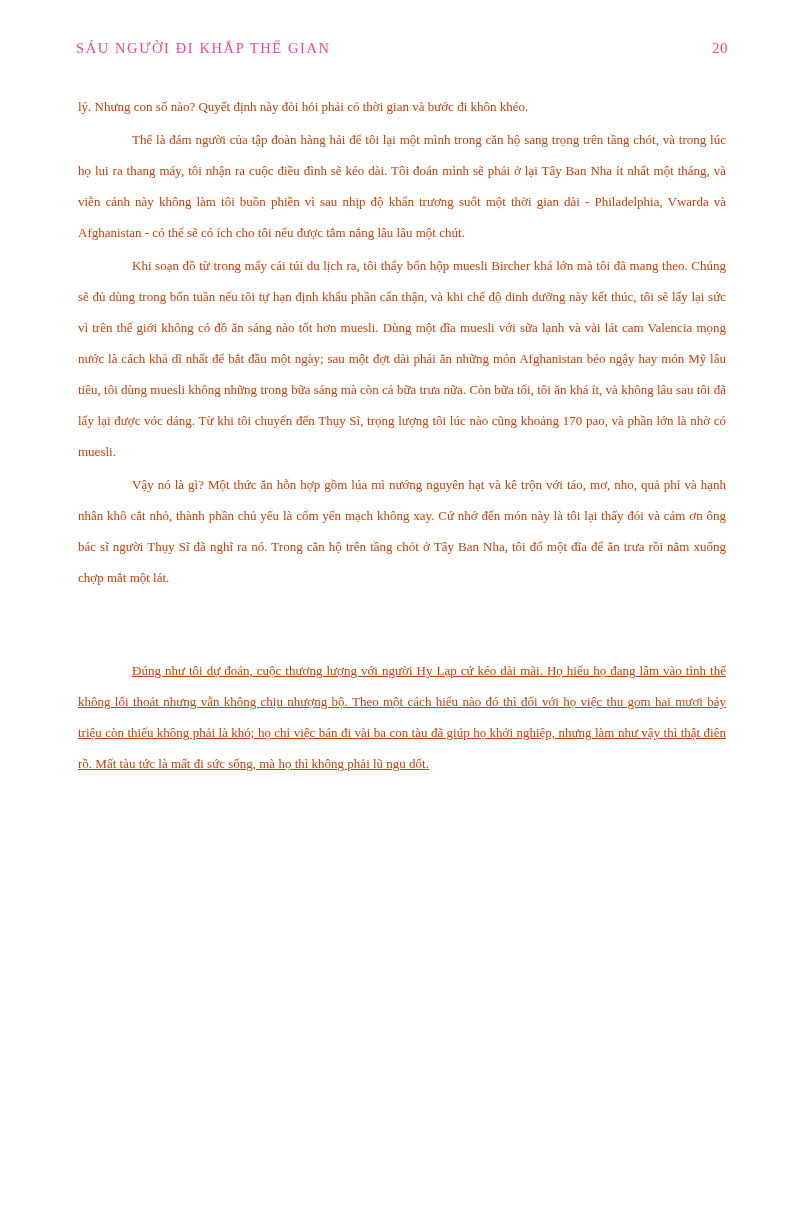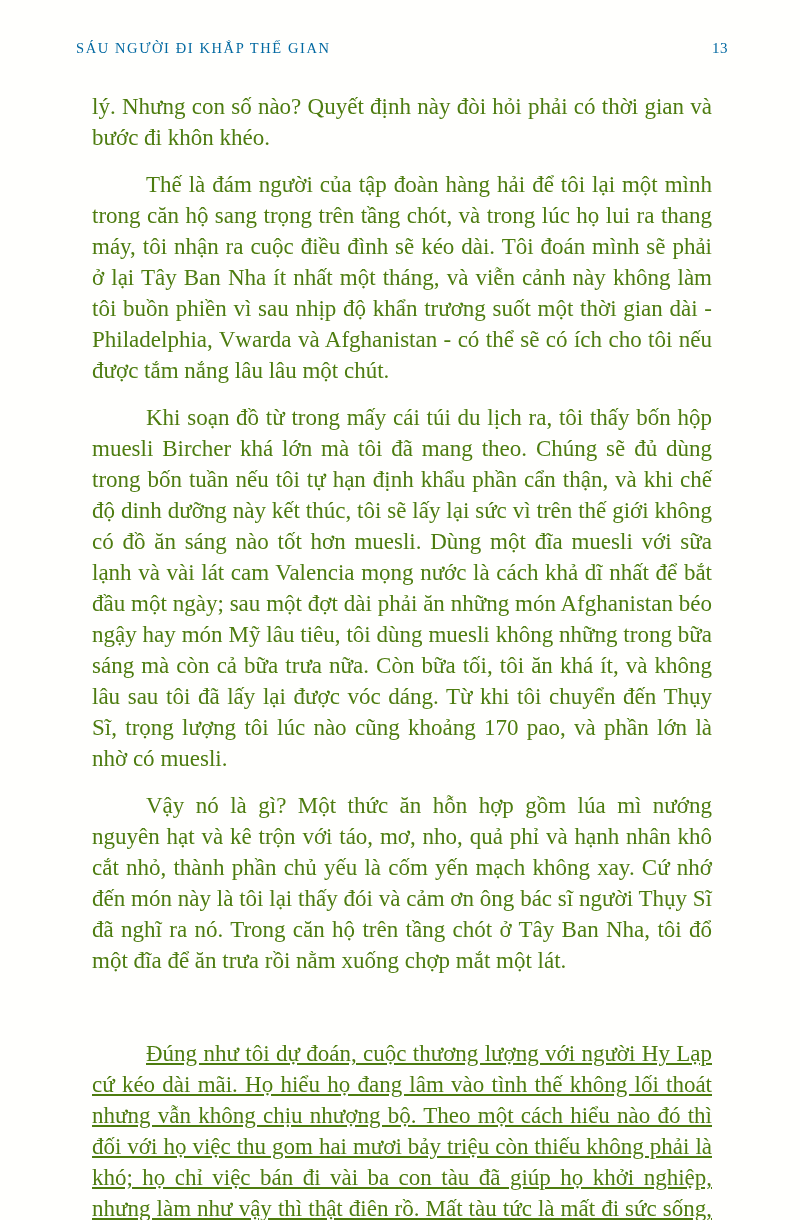--- a/index.html
+++ b/index.html
@@ -18,54 +18,54 @@
     box-sizing: border-box;
     padding: 40px 72px 0 76px;
     overflow: hidden;
   }
   .header {
     display: flex;
     justify-content: space-between;
     align-items: baseline;
     font-size: 14.5px;
     letter-spacing: 1.6px;
-    color: #0369a1;
+    color: #ec4899;
     margin-bottom: 34px;
   }
   .running-title {
     font-variant: small-caps;
   }
   .page-number {
     letter-spacing: 0.5px;
     font-size: 15px;
   }
   .body-text p {
-    margin: 16px;
-    font-size: 23px;
+    margin: 2px;
+    font-size: 13px;
     line-height: 31px;
     text-align: justify;
-    color: #4d7c0f;
+    color: #c2410c;
   }
   .body-text p.indent {
     text-indent: 54px;
   }
   .body-text p.section-break {
     margin-top: 62px;
     text-decoration: underline;
   }
   .italic {
   }
 </style>
 </head>
 <body>
 
 <div class="page">
   <div class="header">
     <span class="running-title">SÁU NGƯỜI ĐI KHẮP THẾ GIAN</span>
-    <span class="page-number">13</span>
+    <span class="page-number">20</span>
   </div>
   <div class="body-text">
       <p class=""><span>lý. Nhưng con số nào? Quyết định này đòi hỏi phải có thời gian và bước đi khôn khéo.</span></p>
       <p class="indent "><span>Thế là đám người của tập đoàn hàng hải để tôi lại một mình trong căn hộ sang trọng trên tầng chót, và trong lúc họ lui ra thang máy, tôi nhận ra cuộc điều đình sẽ kéo dài. Tôi đoán mình sẽ phải ở lại Tây Ban Nha ít nhất một tháng, và viễn cảnh này không làm tôi buồn phiền vì sau nhịp độ khẩn trương suốt một thời gian dài - Philadelphia, Vwarda và Afghanistan - có thể sẽ có ích cho tôi nếu được tắm nắng lâu lâu một chút.</span></p>
       <p class="indent "><span>Khi soạn đồ từ trong mấy cái túi du lịch ra, tôi thấy bốn hộp </span><span class="italic">muesli</span><span> Bircher khá lớn mà tôi đã mang theo. Chúng sẽ đủ dùng trong bốn tuần nếu tôi tự hạn định khẩu phần cẩn thận, và khi chế độ dinh dưỡng này kết thúc, tôi sẽ lấy lại sức vì trên thế giới không có đồ ăn sáng nào tốt hơn </span><span class="italic">muesli</span><span>. Dùng một đĩa </span><span class="italic">muesli</span><span> với sữa lạnh và vài lát cam Valencia mọng nước là cách khả dĩ nhất để bắt đầu một ngày; sau một đợt dài phải ăn những món Afghanistan béo ngậy hay món Mỹ lâu tiêu, tôi dùng </span><span class="italic">muesli</span><span> không những trong bữa sáng mà còn cả bữa trưa nữa. Còn bữa tối, tôi ăn khá ít, và không lâu sau tôi đã lấy lại được vóc dáng. Từ khi tôi chuyển đến Thụy Sĩ, trọng lượng tôi lúc nào cũng khoảng 170 pao, và phần lớn là nhờ có </span><span class="italic">muesli</span><span>.</span></p>
       <p class="indent "><span>Vậy nó là gì? Một thức ăn hỗn hợp gồm lúa mì nướng nguyên hạt và kê trộn với táo, mơ, nho, quả phỉ và hạnh nhân khô cắt nhỏ, thành phần chủ yếu là cốm yến mạch không xay. Cứ nhớ đến món này là tôi lại thấy đói và cảm ơn ông bác sĩ người Thụy Sĩ đã nghĩ ra nó. Trong căn hộ trên tầng chót ở Tây Ban Nha, tôi đổ một đĩa để ăn trưa rồi nằm xuống chợp mắt một lát.</span></p>
       <p class="indent section-break"><span>Đúng như tôi dự đoán, cuộc thương lượng với người Hy Lạp cứ kéo dài mãi. Họ hiểu họ đang lâm vào tình thế không lối thoát nhưng vẫn không chịu nhượng bộ. Theo một cách hiểu nào đó thì đối với họ việc thu gom hai mươi bảy triệu còn thiếu không phải là khó; họ chỉ việc bán đi vài ba con tàu đã giúp họ khởi nghiệp, nhưng làm như vậy thì thật điên rồ. Mất tàu tức là mất đi sức sống, mà họ thì không phải lũ ngu dốt.</span></p>
     </div>
 </div>
 

